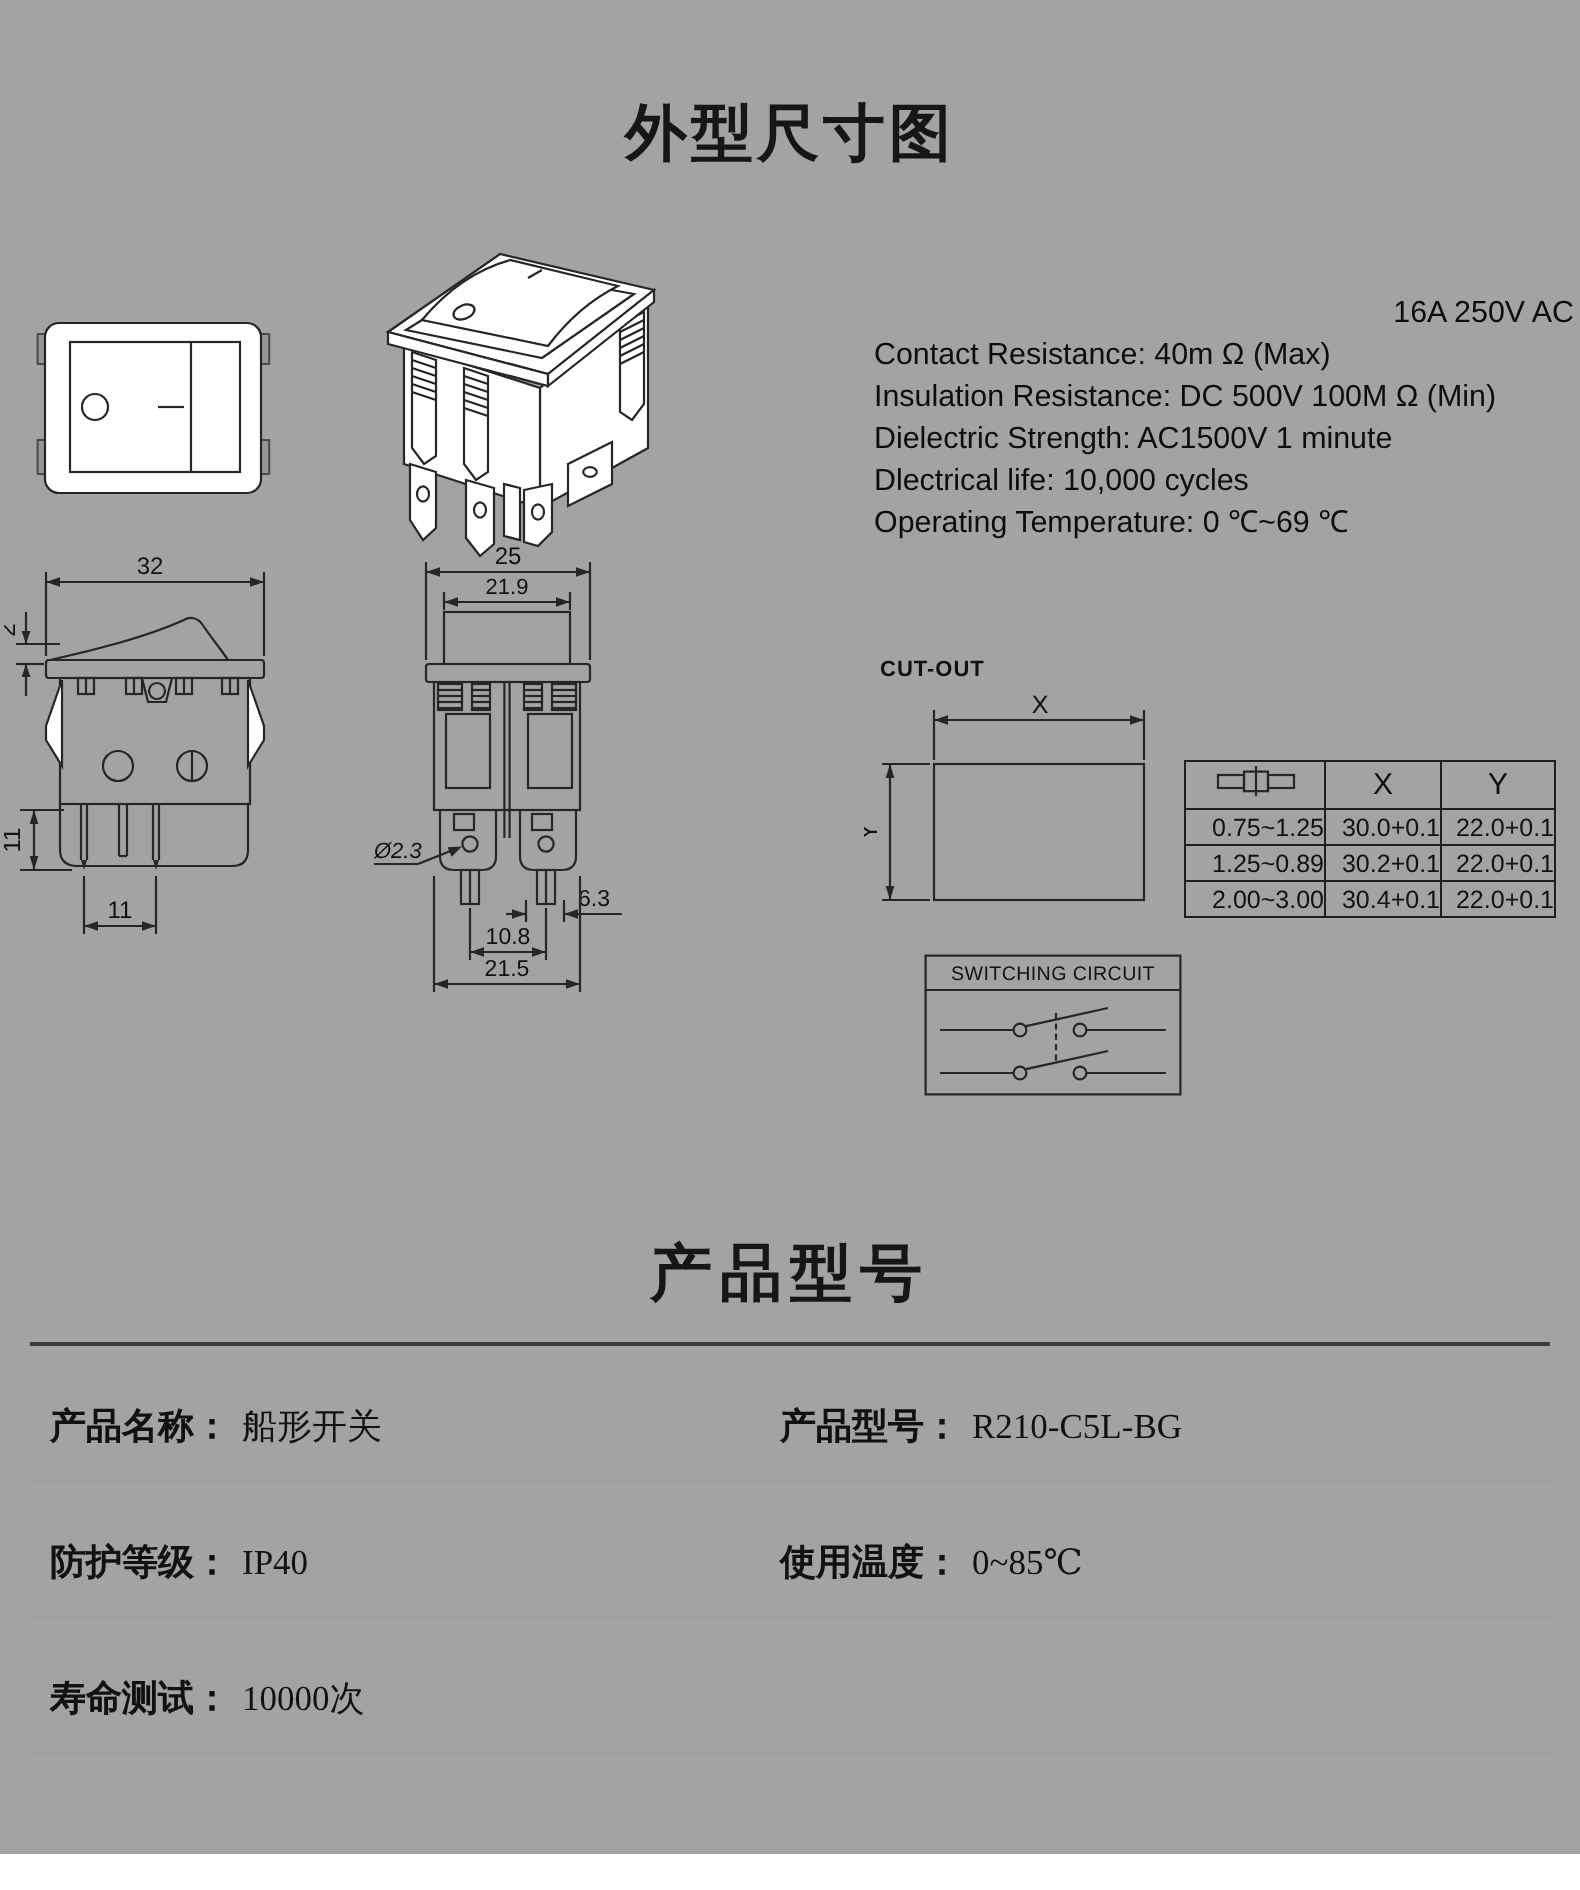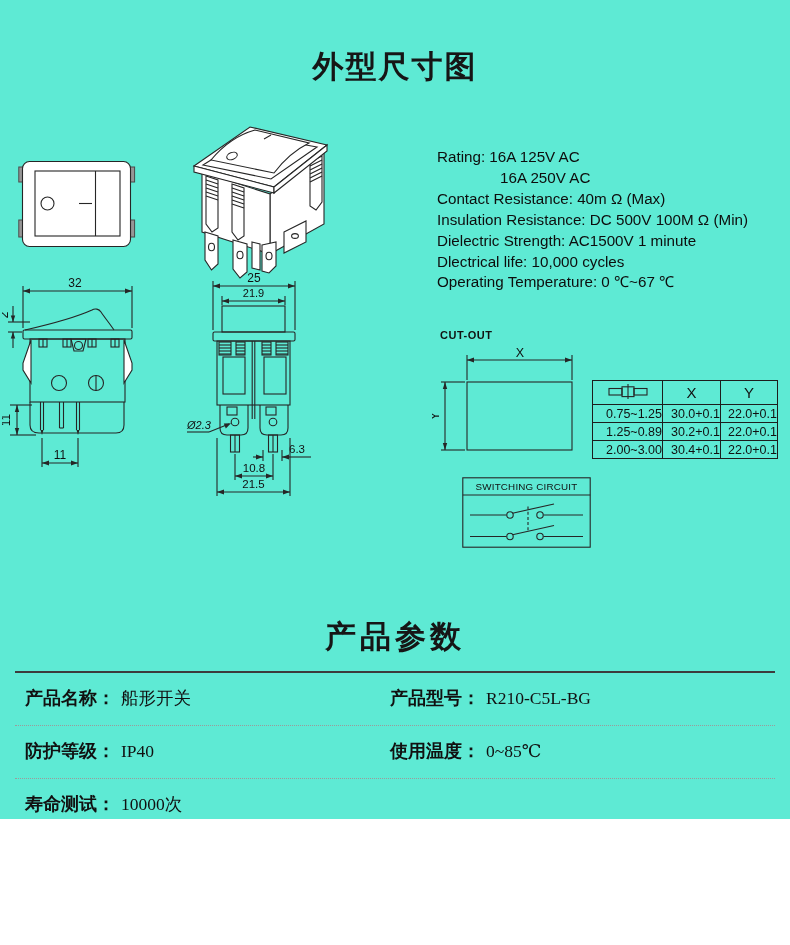--- a/index.html
+++ b/index.html
@@ -1,26 +1,26 @@
 <!DOCTYPE html>
 <html><head>
 <meta charset="utf-8">
 <style>
   html,body{margin:0;padding:0;background:#ffffff;}
-  .page{position:relative;width:790px;height:819px;background:#5eead4;overflow:hidden;
+  .page{position:relative;width:790px;height:927px;background:#a3a3a3;overflow:hidden;
         font-family:"Liberation Sans",sans-serif;color:#161616;}
   .abs{position:absolute;}
   .sec-title{position:absolute;left:0;width:100%;text-align:center;font-weight:700;color:#161616;}
   #title-dim{top:46px;font-size:31px;letter-spacing:2px;}
   #title-params{top:616px;font-size:31px;letter-spacing:4px;}
 
   
   .specs{position:absolute;left:437px;top:147px;width:350px;font-size:15.2px;color:#0d0d0d;}
   .spec-line{line-height:20.9px;white-space:nowrap;}
-  .spec-line.indent{padding-left:63px;}
+  .spec-line.indent{padding-left:63px;text-align:right;}
 
   
   .draw line,.draw path,.draw rect,.draw circle,.draw ellipse,.draw polygon,.draw polyline{
     stroke:#262626;fill:none;stroke-width:1.1;stroke-linecap:butt;}
   .draw .fw{fill:#ffffff;}
   .draw .arr{fill:#262626;stroke:none;}
   .draw .gray{fill:#969696;stroke:#4a4a4a;stroke-width:1;}
   .draw text{stroke:none;fill:#111;font-family:"Liberation Sans",sans-serif;}
   .dimtxt{font-size:12px;}
 
@@ -33,21 +33,21 @@
     font-family:"Liberation Sans",sans-serif;}
   .ttable th{height:23px;font-size:15px;font-weight:400;}
   .ttable td{height:17px;font-size:12.5px;white-space:nowrap;text-align:right;}
   .c1{width:69px;} .c2{width:57px;} .c3{width:56px;}
 
   
   .circuit-title{font-size:9.8px;letter-spacing:.2px;}
 
   
   .ptable{position:absolute;left:15px;top:671px;width:760px;border-top:2px solid #3c3c3c;}
-  .prow{display:flex;height:53px;border-bottom:1px dotted #9b9b9b;box-sizing:border-box;}
+  .prow{display:flex;height:53px;border-bottom:1px dotted #9b9b9b;box-sizing:border-box;margin-top:15px;}
   .pcell{padding-top:13px;white-space:nowrap;}
   .pcell.left{width:375px;padding-left:10px;box-sizing:border-box;}
   .plabel{font-weight:700;font-size:18px;color:#111;}
   .pvalue{font-size:17.5px;font-family:"Liberation Serif","DejaVu Serif",serif;color:#111;margin-left:6px;}
 </style>
 </head>
 <body>
 
 <div class="page">
 
@@ -107,27 +107,26 @@
     <polygon class="fw" points="8,52 88,73 88,79 8,58"></polygon>
     <polygon class="fw" points="88,73 141,31 141,37 88,79"></polygon>
     <polygon points="17,51 65,21 131,33 85,65"></polygon>
 
     <path class="fw" d="M25,46 Q44,23 69,16 L123,29 Q103,39 88,59 Z"></path>
     <ellipse cx="46" cy="42" rx="5.5" ry="3.4" transform="rotate(-22 46 42)" stroke-width="1.4"></ellipse>
     <line x1="78" y1="25" x2="85" y2="21" stroke-width="1.4"></line>
   </svg>
 
   <div class="specs">
-    <div class="spec-line">Rating: 16A 125V AC</div>
     <div class="spec-line indent">16A 250V AC</div>
     <div class="spec-line">Contact Resistance: 40m Ω (Max)</div>
     <div class="spec-line">Insulation Resistance: DC 500V 100M Ω (Min)</div>
     <div class="spec-line">Dielectric Strength: AC1500V 1 minute</div>
     <div class="spec-line">Dlectrical life: 10,000 cycles</div>
-    <div class="spec-line">Operating Temperature: 0 ℃~67 ℃</div>
+    <div class="spec-line">Operating Temperature: 0 ℃~69 ℃</div>
   </div>
 
   <svg class="abs draw" style="left:2px;top:276px" width="158" height="200" viewBox="0 0 158 200">
 
     <line x1="21" y1="52" x2="21" y2="10"></line>
       <line x1="130" y1="52" x2="130" y2="10"></line>
     <line x1="21" y1="15" x2="130" y2="15"></line>
     <polygon class="arr" points="21,15 28,12.6 28,17.4"></polygon>
       <polygon class="arr" points="130,15 123,12.6 123,17.4"></polygon>
     <text class="dimtxt" x="73" y="11" text-anchor="middle">32</text>
@@ -341,21 +340,21 @@
     <line x1="81.5" y1="38" x2="121" y2="38"></line>
     <line x1="50.5" y1="36.2" x2="92" y2="27"></line>
     <line x1="8" y1="59.5" x2="44.5" y2="59.5"></line>
     <circle cx="48" cy="59.5" r="3.2"></circle>
       <circle cx="78" cy="59.5" r="3.2"></circle>
     <line x1="81.5" y1="59.5" x2="121" y2="59.5"></line>
     <line x1="50.5" y1="57.7" x2="92" y2="48.5"></line>
     <line x1="66" y1="29.5" x2="66" y2="55" stroke-dasharray="3 2.2"></line>
   </svg>
 
-  <div id="title-params" class="sec-title">产品参数</div>
+  <div id="title-params" class="sec-title">产品型号</div>
 
   <div class="ptable">
     <div class="prow">
       <div class="pcell left">
         <span class="plabel">产品名称：</span><span class="pvalue">船形开关</span>
       </div>
       <div class="pcell">
         <span class="plabel">产品型号：</span><span class="pvalue">R210-C5L-BG</span>
       </div>
     </div>

